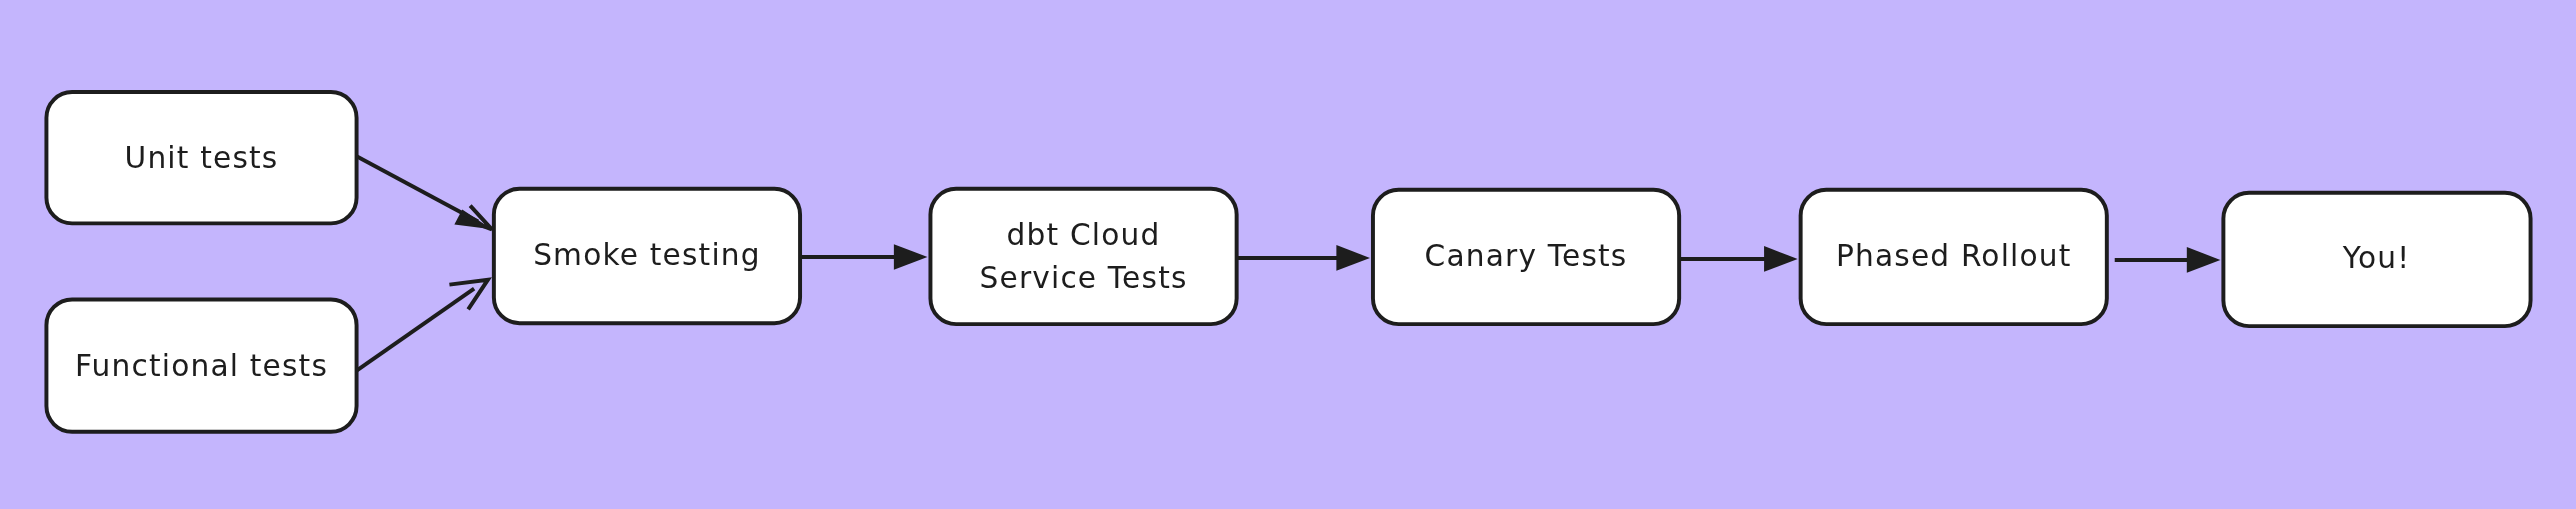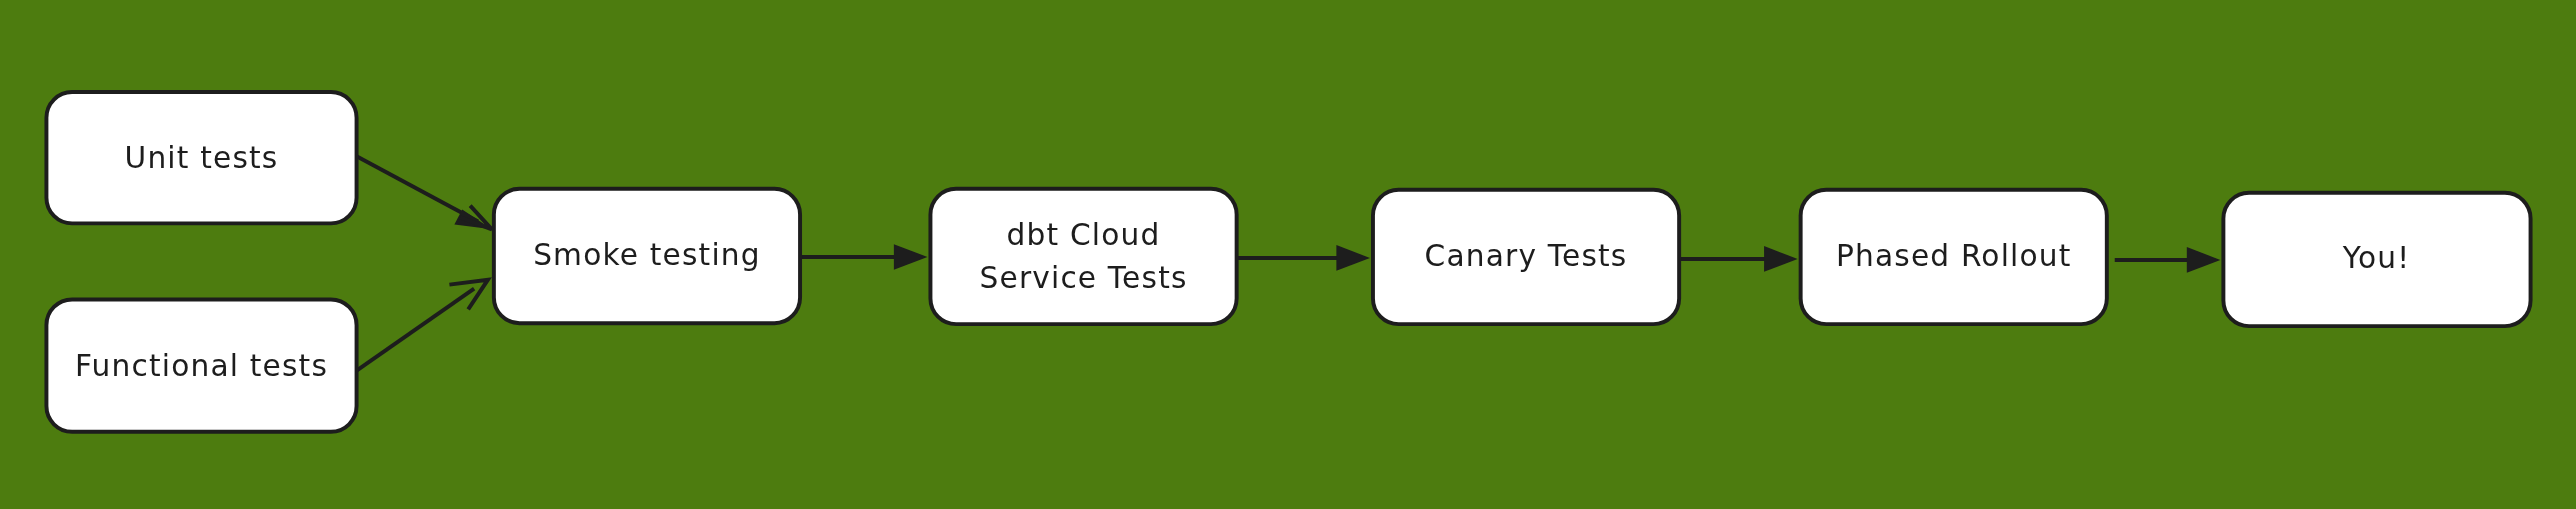--- a/index.html
+++ b/index.html
@@ -8,21 +8,21 @@
     padding: 0;
     background: #ffffff;
   }
   body {
     font-family: "DejaVu Sans", sans-serif;
   }
   #diagram-canvas {
     position: relative;
     width: 2576px;
     height: 510px;
-    background: #4d7c0f;
+    background: #c4b5fd;
     overflow: hidden;
     text-align: right;
   }
   #diagram-svg {
     position: absolute;
     left: 0;
     top: 0;
     width: 2576px;
     height: 510px;
     display: block;

